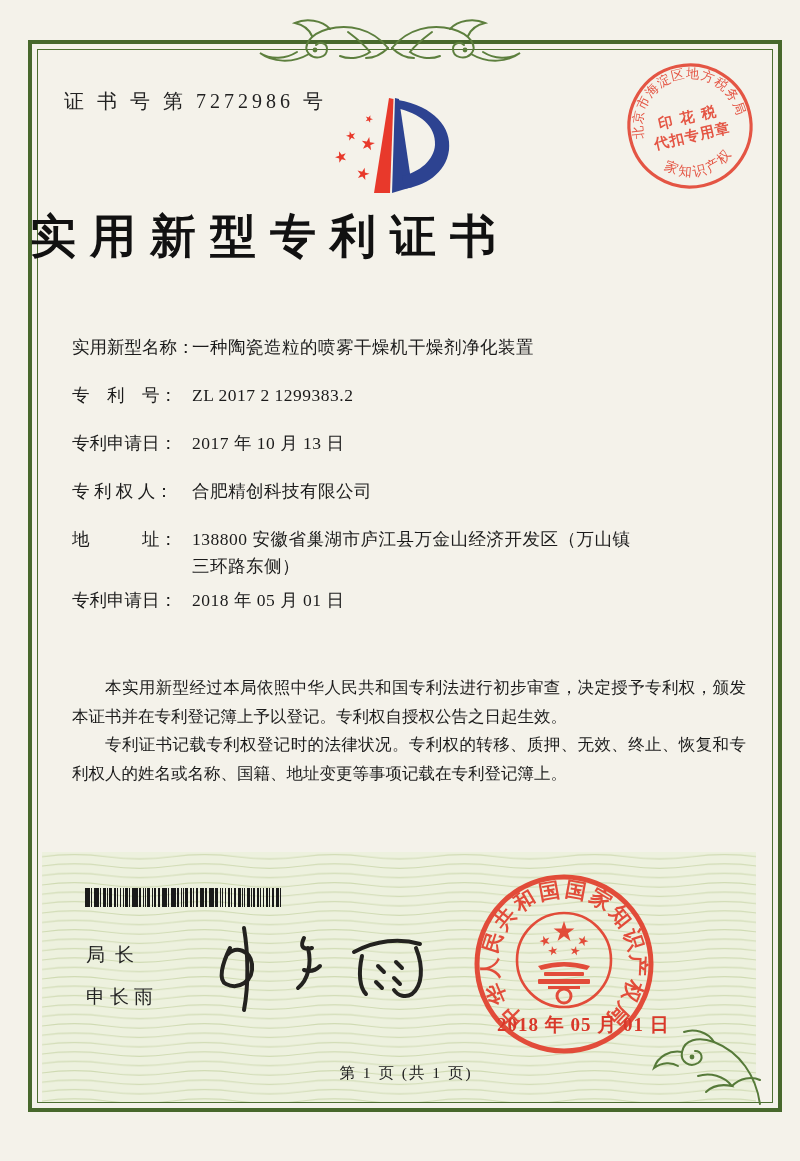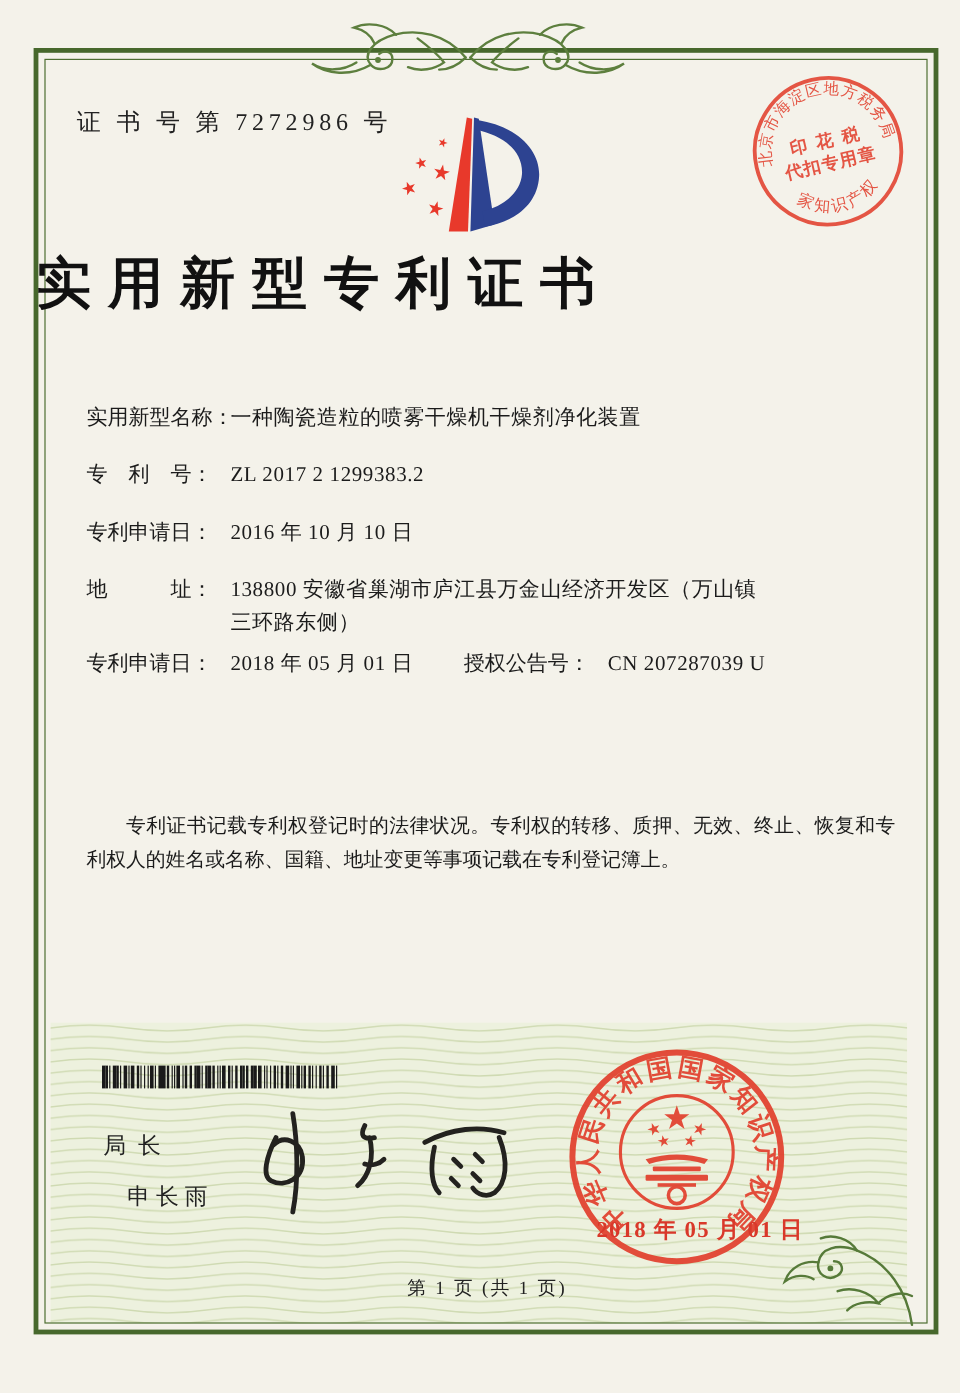--- a/index.html
+++ b/index.html
@@ -31,21 +31,21 @@
   .grant2{display:flex;margin-left:42px;}
   
   .paras{position:absolute;left:72px;right:66px;top:674px;font-size:16.5px;
     line-height:28.5px;text-align:justify;}
   .paras p{margin:0;text-indent:2em;}
   
   .barcode{position:absolute;left:85px;top:888px;width:216px;height:19px;display:flex;align-items:stretch;}
   .barcode i{display:block;background:#1a1a1a;height:100%;}
   
   .sign-title{position:absolute;left:86px;top:942px;font-size:19px;letter-spacing:10px;color:#222;}
-  .sign-name{position:absolute;left:86px;top:984px;font-size:19px;letter-spacing:5px;color:#222;margin-left:20px;}
+  .sign-name{position:absolute;left:86px;top:984px;font-size:19px;letter-spacing:5px;color:#222;}
   .autograph{position:absolute;left:192px;top:912px;width:240px;height:110px;}
   
   .seal{position:absolute;left:462px;top:862px;width:204px;height:204px;opacity:.93;}
   .seal-date{position:absolute;left:497px;top:1012px;width:170px;text-align:center;
     font-size:19px;font-weight:600;color:#d9382a;letter-spacing:1px;white-space:nowrap;}
   .tax-stamp{position:absolute;left:614px;top:50px;width:152px;height:152px;
     transform:rotate(-13deg);opacity:.88;}
   
   .footer{position:absolute;left:0;top:1063px;width:100%;text-align:center;
     font-size:15.5px;letter-spacing:2px;color:#222;}
@@ -148,37 +148,38 @@
     <div class="frow">
       <span class="flabel">实用新型名称：</span>
       <span class="fvalue">一种陶瓷造粒的喷雾干燥机干燥剂净化装置</span>
     </div>
     <div class="frow">
       <span class="flabel">专　利　号：</span>
       <span class="fvalue">ZL 2017 2 1299383.2</span>
     </div>
     <div class="frow">
       <span class="flabel">专利申请日：</span>
-      <span class="fvalue">2016 年 10 月 10 日</span>
+      <span class="fvalue">2017 年 10 月 13 日</span>
+    </div>
+    <div class="frow">
+      <span class="flabel">专 利 权 人：</span>
+      <span class="fvalue">合肥精创科技有限公司</span>
     </div>
     <div class="frow addr">
       <span class="flabel">地　　　址：</span>
       <span class="fvalue">138800 安徽省巢湖市庐江县万金山经济开发区（万山镇三环路东侧）</span>
     </div>
     <div class="frow grant">
       <span class="flabel">专利申请日：</span>
       <span class="fvalue">2018 年 05 月 01 日</span>
-      <span class="grant2">
-        <span class="flabel">授权公告号：</span>
-        <span class="fvalue">CN 207287039 U</span>
-      </span>
     </div>
   </div>
 
   <div class="paras">
+    <p>本实用新型经过本局依照中华人民共和国专利法进行初步审查，决定授予专利权，颁发本证书并在专利登记簿上予以登记。专利权自授权公告之日起生效。</p>
     <p>专利证书记载专利权登记时的法律状况。专利权的转移、质押、无效、终止、恢复和专利权人的姓名或名称、国籍、地址变更等事项记载在专利登记簿上。</p>
   </div>
 
   <div class="barcode" aria-hidden="true">
       <i style="width: 2.5px; margin-right: 0.8px;"></i>
       <i style="width: 1.25px; margin-right: 1.4px;"></i>
       <i style="width: 1.25px; margin-right: 2px;"></i>
       <i style="width: 2.5px; margin-right: 0.8px;"></i>
       <i style="width: 1.25px; margin-right: 1.4px;"></i>
       <i style="width: 1.25px; margin-right: 2px;"></i>

